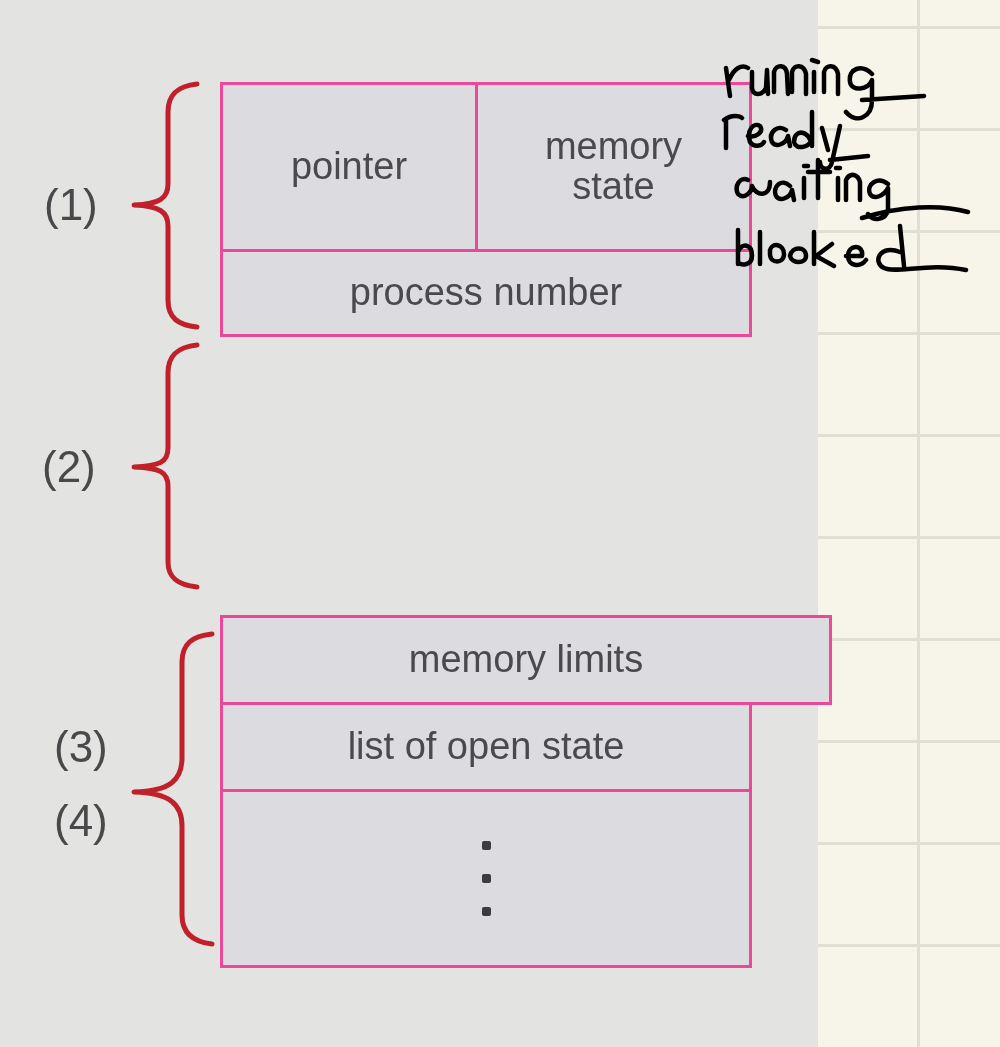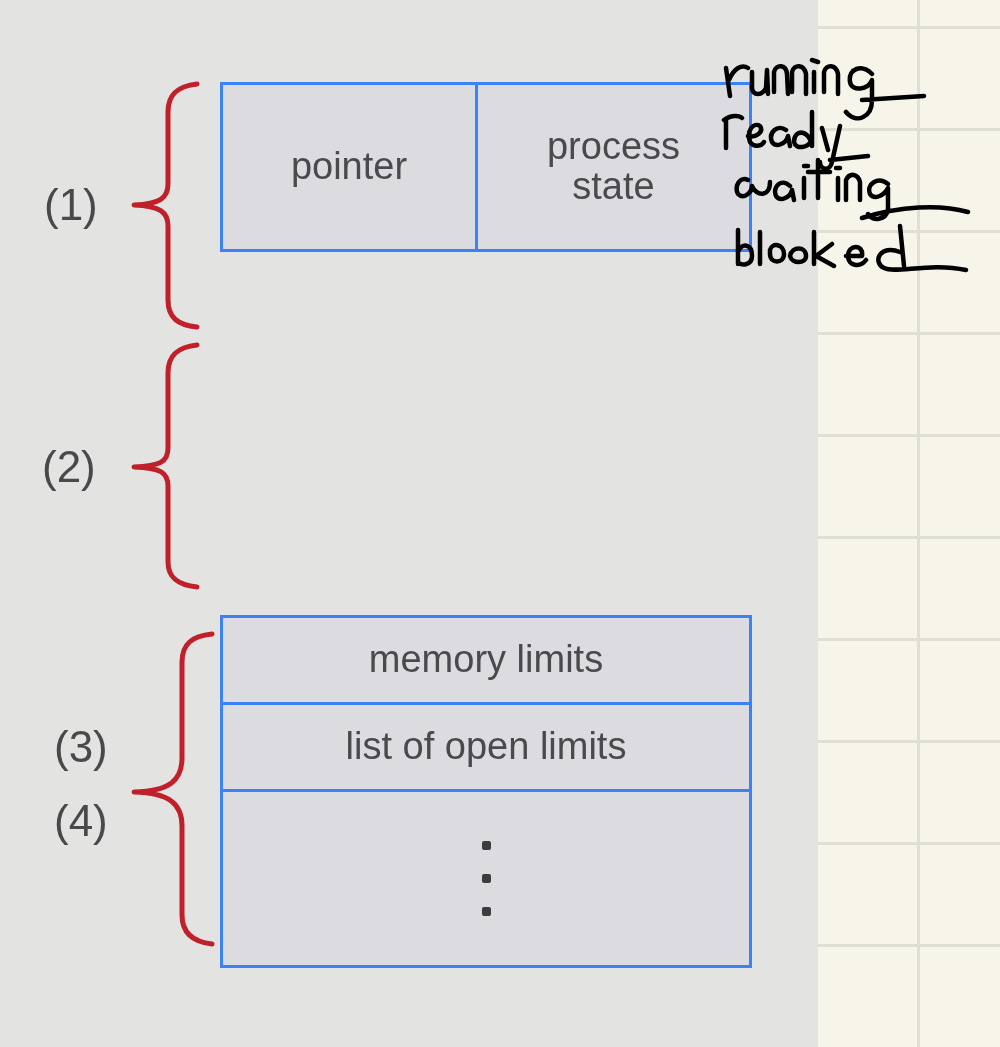--- a/index.html
+++ b/index.html
@@ -9,21 +9,21 @@
     font-family:"Liberation Sans", sans-serif;
   }
   .slide { position:absolute; left:0; top:0; width:818px; height:1047px; background:#e3e3e1; }
   .paper { position:absolute; left:818px; top:0; width:182px; height:1047px; background:#f7f5ea; }
   .paper .hline { position:absolute; left:0; width:182px; height:3px; background:#e0dfd4; }
   .paper .vline { position:absolute; top:0; left:99px; width:3px; height:1047px; background:#e0dfd4; }
 
   .pcb { position:absolute; left:220px; top:82px; width:532px; height:886px; }
   .cell {
     position:absolute; box-sizing:border-box; background:#dcdbe0;
-    border:3px solid #3b82f6; display:flex; align-items:center; justify-content:center;
+    border:3px solid #ec4899; display:flex; align-items:center; justify-content:center;
     text-align:center; color:#4a4a4c; font-size:38px; line-height:1.05;
   }
   .dots { display:flex; flex-direction:column; gap:24px; align-items:center; }
   .dot { width:9px; height:9px; background:#3c3c3e; border-radius:2px; }
 
   .label { position:absolute; color:#49494b; font-size:44px; }
   svg.braces { position:absolute; left:0; top:0; width:818px; height:1047px; }
   svg.ink { position:absolute; left:0; top:0; width:1000px; height:1047px; }
   .ink-text { position:absolute; left:735px; top:55px; font-size:0; }
 </style>
@@ -44,28 +44,31 @@
   <div class="hline" style="top:740px"></div>
   <div class="hline" style="top:842px"></div>
   <div class="hline" style="top:944px"></div>
 </div>
 
 <div class="pcb">
   <div class="cell" style="left:0;top:0;width:258px;height:170px">
     <span>pointer</span>
   </div>
   <div class="cell" style="left:255px;top:0;width:277px;height:170px;white-space:pre-line">
-    <span>process
+    <span>memory
 state</span>
   </div>
-  <div class="cell" style="left:0;top:533px;width:532px;height:90px">
+  <div class="cell" style="left:0;top:167px;width:532px;height:88px">
+    <span>process number</span>
+  </div>
+  <div class="cell" style="left:0;top:533px;width:612px;height:90px">
     <span>memory limits</span>
   </div>
   <div class="cell" style="left:0;top:620px;width:532px;height:90px">
-    <span>list of open limits</span>
+    <span>list of open state</span>
   </div>
   <div class="cell" style="left:0;top:707px;width:532px;height:179px">
     <div class="dots">
       <div class="dot"></div>
         <div class="dot"></div>
         <div class="dot"></div>
     </div>
   </div>
 </div>
 

